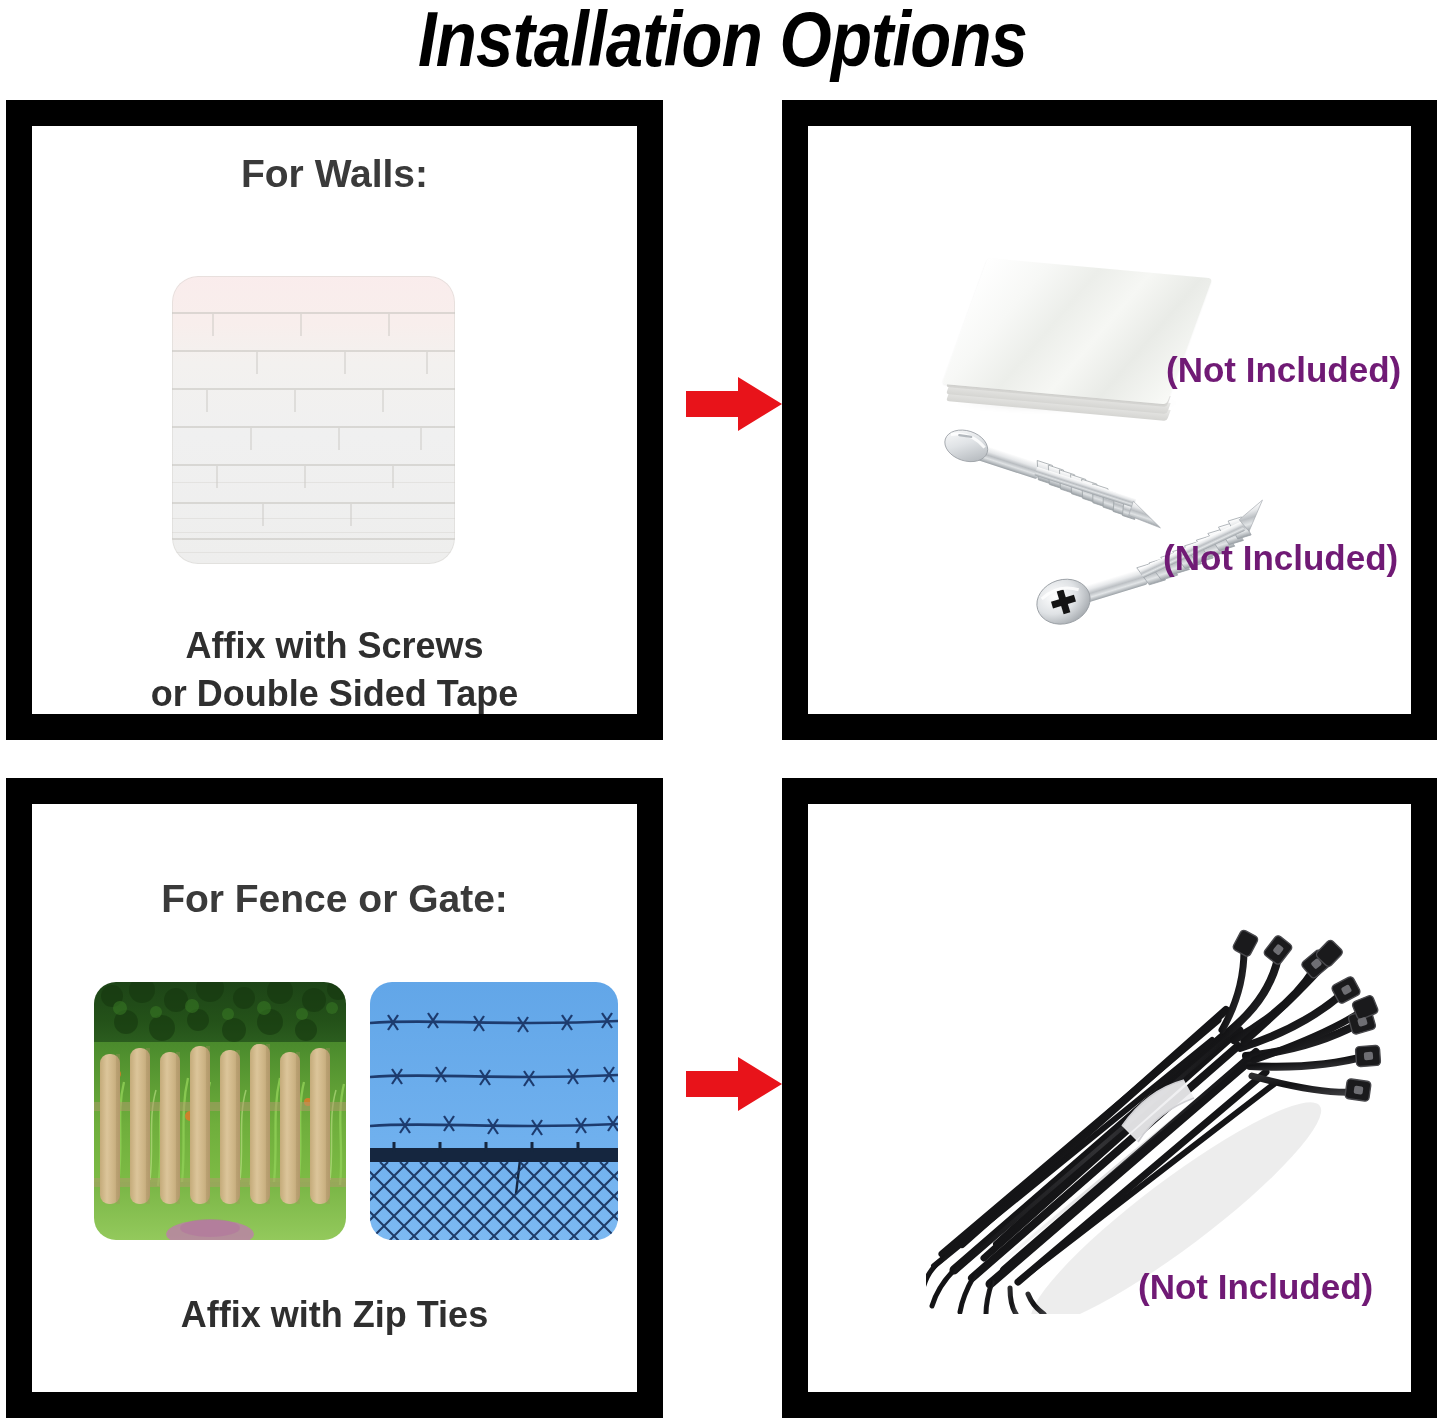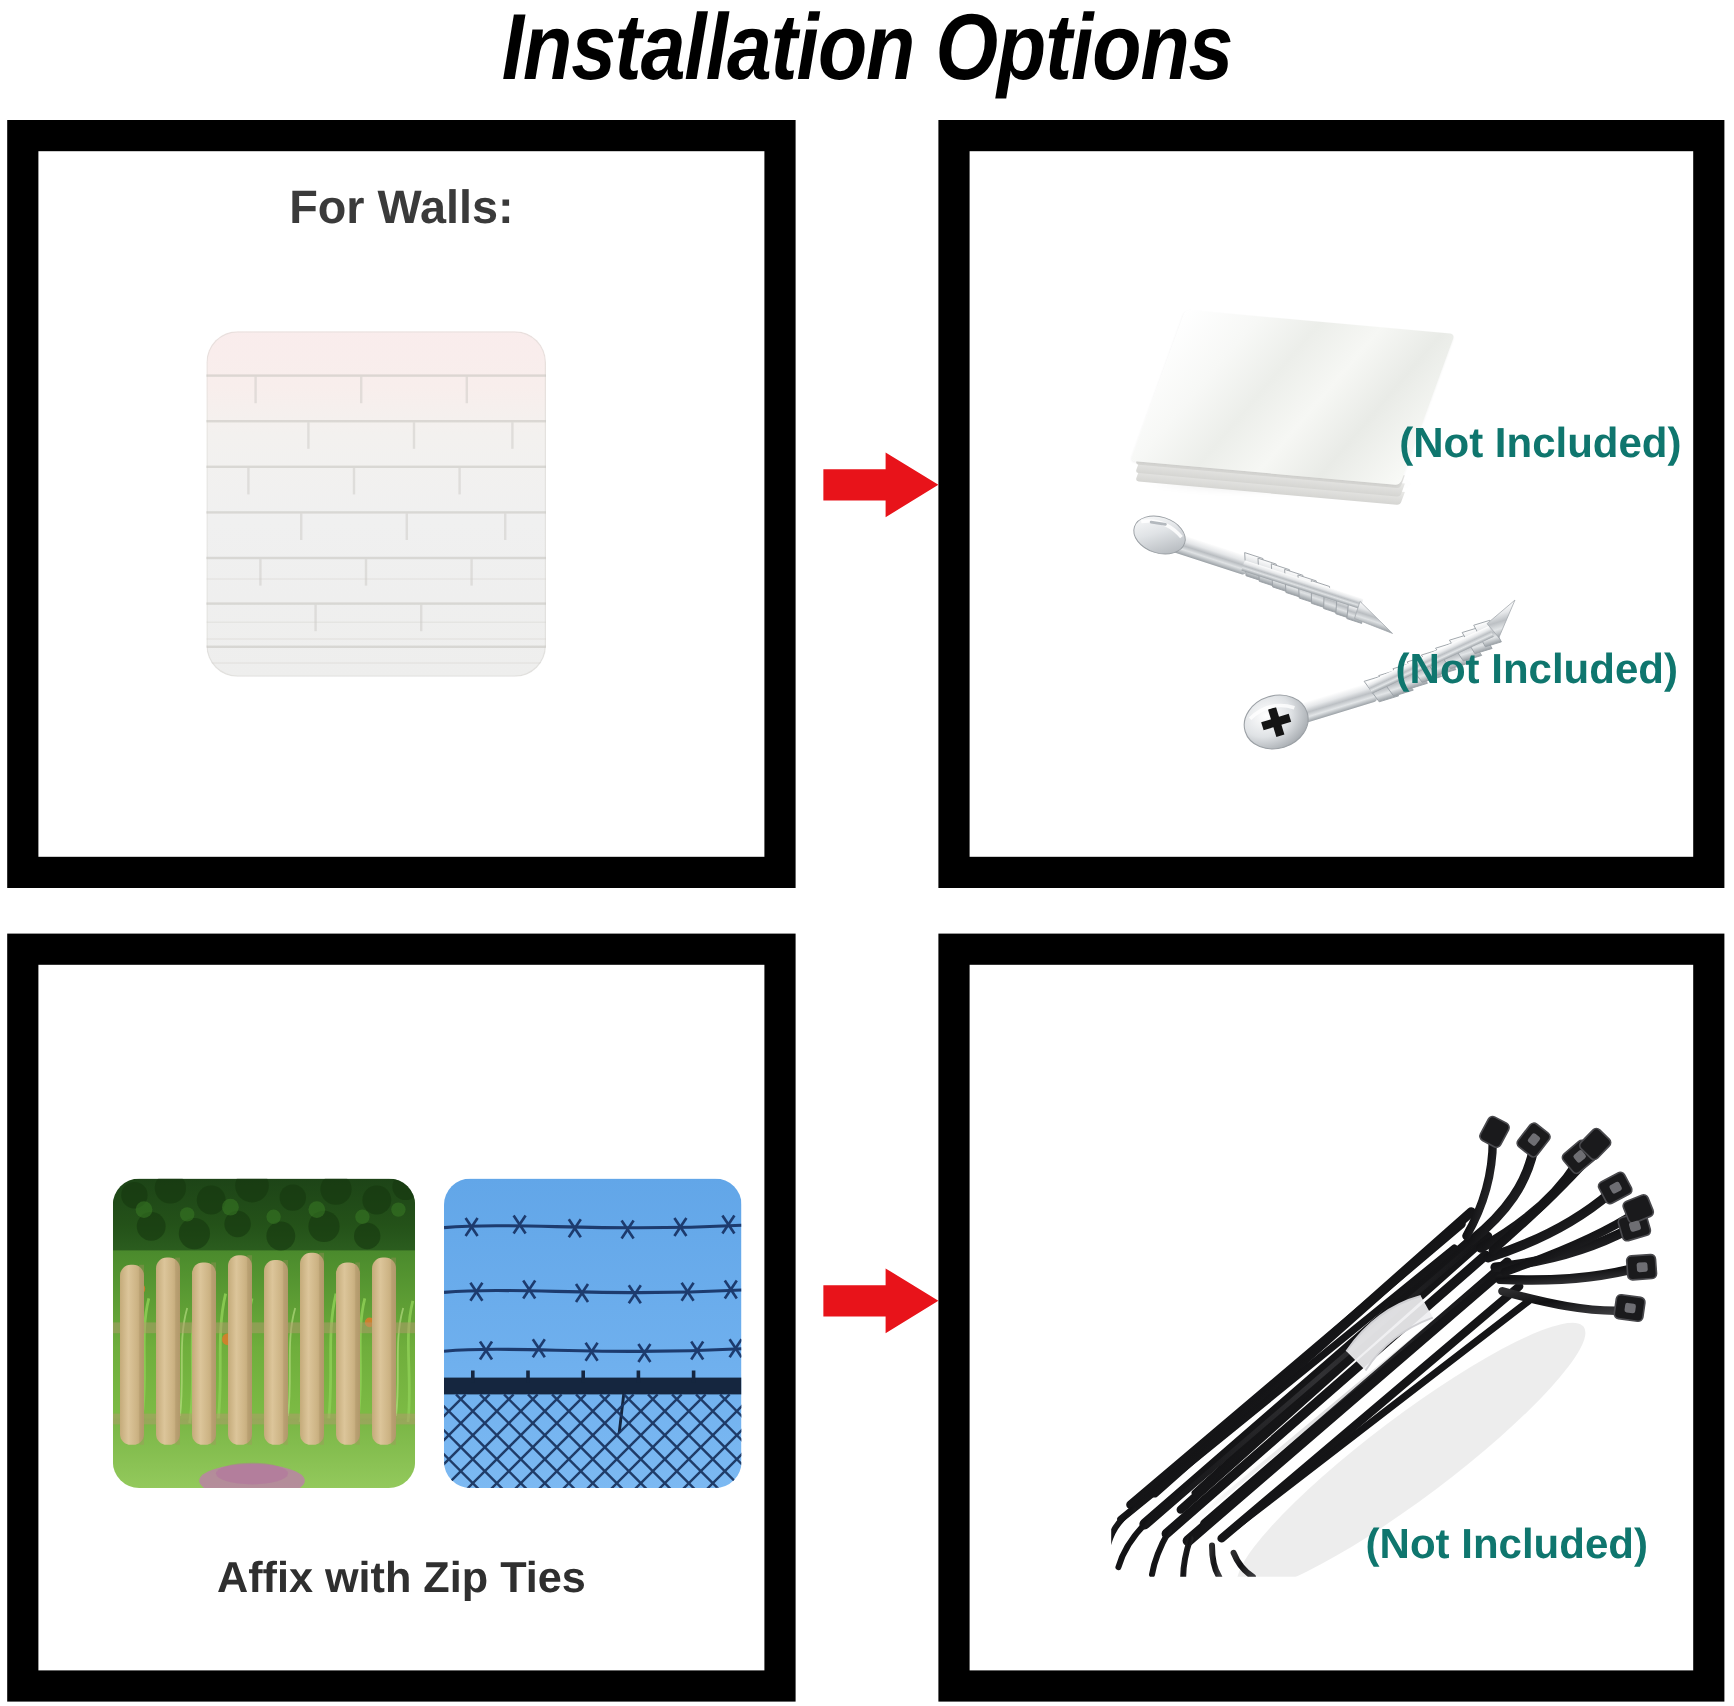--- a/index.html
+++ b/index.html
@@ -70,21 +70,21 @@
     text-align: center;
     font-size: 36px;
     font-weight: 700;
     color: #2f2f2f;
     line-height: 1.32;
   }
   .note {
     position: absolute;
     font-size: 35px;
     font-weight: 700;
-    color: #0f766e;
+    color: #701a75;
     white-space: nowrap;
   }
 
   #walls-heading      { top: 26px;  }
   #walls-caption      { top: 496px; }
   #fence-heading      { top: 73px;  }
   #fence-caption      { top: 487px; }
   #tape-note          { left: 358px; top: 224px; }
   #screw-note         { left: 355px; top: 412px; }
   #ziptie-note        { left: 330px; top: 463px; }
@@ -243,20 +243,24 @@
       <div class="brickline" style="left:132px; top:190px;"></div>
       <div class="brickline" style="left:220px; top:190px;"></div>
       <div class="brickline" style="left:90px;  top:228px;"></div>
       <div class="brickline" style="left:178px; top:228px;"></div>
       <div class="grain" style="top:206px;"></div>
       <div class="grain" style="top:242px;"></div>
       <div class="grain" style="top:256px;"></div>
       <div class="grain" style="top:276px;"></div>
     </div>
 
+    <div class="caption" id="walls-caption">
+      <div>Affix with Screws</div>
+      <div>or Double Sided Tape</div>
+    </div>
 
   </div>
 </div>
 
 <div class="red-arrow" id="arrow-walls">
   <svg viewBox="0 0 96 58" width="96" height="58" aria-hidden="true">
     <polygon points="0,16 52,16 52,2 96,29 52,56 52,42 0,42" fill="#e8131a"></polygon>
   </svg>
 </div>
 
@@ -358,20 +362,21 @@
     </div>
 
     <div class="note" id="screw-note">(Not Included)</div>
 
   </div>
 </div>
 
 <div class="panel" id="panel-fence">
   <div class="panel-inner">
 
+    <div class="heading" id="fence-heading">For Fence or Gate:</div>
 
     <div class="photo" id="photo-picket">
       <svg viewBox="0 0 252 258" preserveAspectRatio="none" aria-hidden="true">
         <defs>
           <linearGradient id="hedge" x1="0" y1="0" x2="0" y2="1">
             <stop offset="0%" stop-color="#1d4417"></stop>
             <stop offset="60%" stop-color="#245219"></stop>
             <stop offset="100%" stop-color="#2d6020"></stop>
           </linearGradient>
           <linearGradient id="foliage" x1="0" y1="0" x2="0" y2="1">

